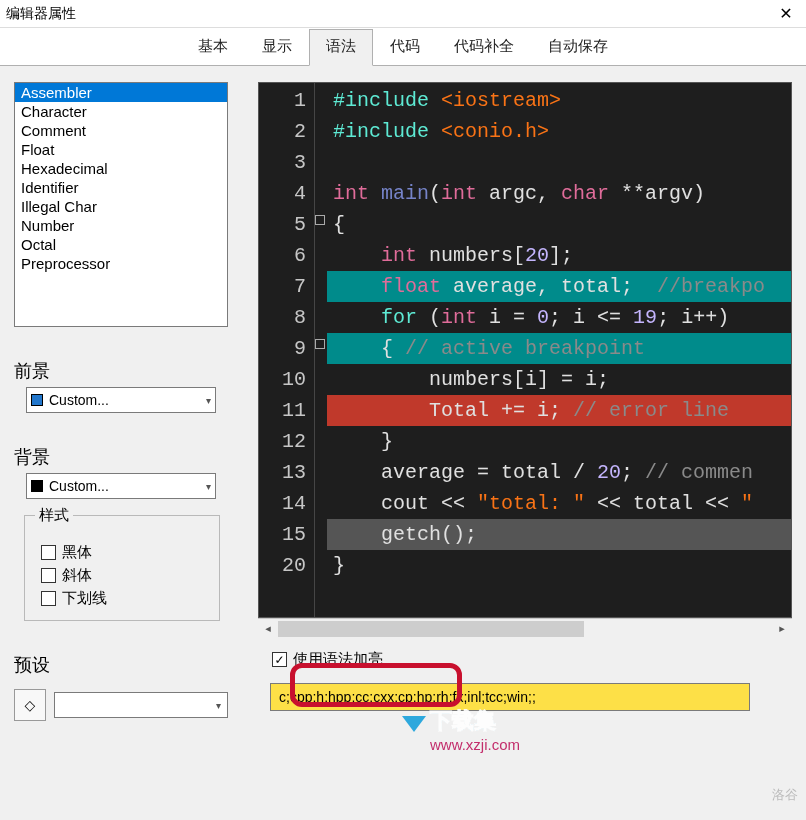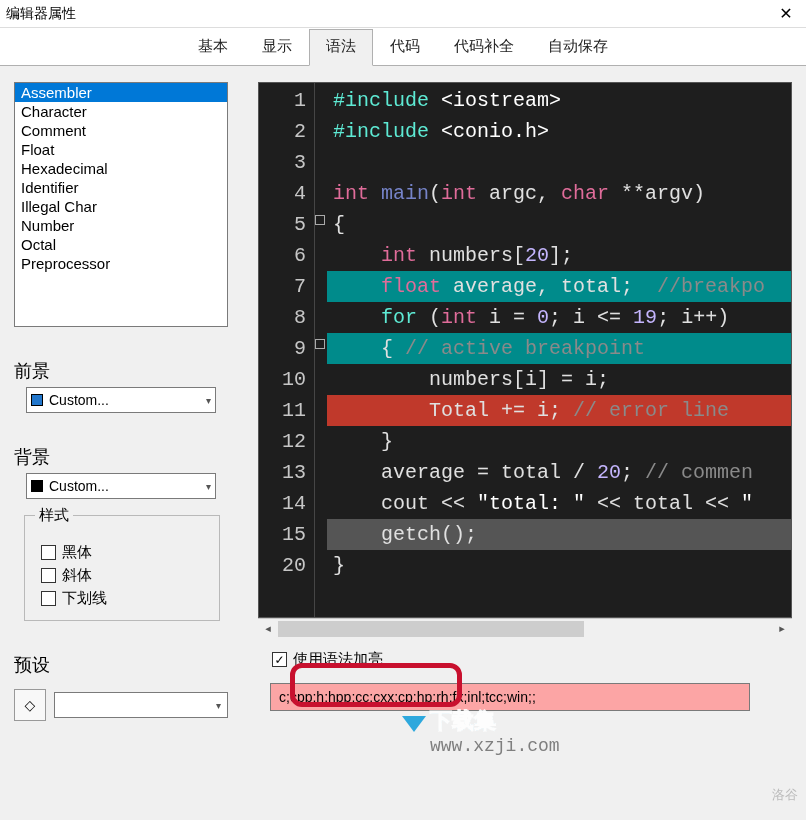--- a/index.html
+++ b/index.html
@@ -34,38 +34,38 @@
 .gutter .ln { height:31px; }
 .fold-col { width: 12px; background: #1e1e1e; flex:none; position:relative; }
 .fold-mark { position:absolute; left:0; width:10px; height:10px; border:1px solid #aaa; background:#1e1e1e; }
 .fold-mark.m1 { top: 132px; }
 .fold-mark.m2 { top: 256px; }
 .code { flex:1; color:#e0e0e0; padding-top:2px; white-space: pre; overflow:hidden; }
 .code-line { height:31px; padding-left:6px; }
 .kw { color:#5eead4; }
 .ty { color:#e06c9a; }
 .num { color:#c4b5fd; }
-.str { color:#ffffff; }
+.str { color:#f97316; }
 .fn { color:#7684c9; }
 .cm { color:#8a8a8a; }
 .id { color:#e0e0e0; }
 .bp-line { background:#008b8b; }
 .err-line { background:#c0392b; }
 .cur-line { background:#555; }
 .hscroll { height: 20px; background: #f0f0f0; border-top:1px solid #c8c8c8; display:flex; align-items:center; }
 .hs-btn { width:20px; height:20px; display:flex; align-items:center; justify-content:center; color:#555; cursor:pointer; font-size:11px;}
 .hs-track { flex:1; height:20px; background:#f0f0f0; position:relative; }
 .hs-thumb { position:absolute; left:0; top:2px; height:16px; width:62%; background:#cdcdcd; }
 .annot { position:absolute; border: 5px solid #c8102e; border-radius: 12px; top: 663px; left: 290px; width: 172px; height: 44px; pointer-events:none; }
 .below-editor { margin-top: 12px; }
 .chk-syntax { display:flex; align-items:center; gap:6px; margin-left: 14px; margin-bottom: 14px; }
-.ext-input { width: 480px; height: 28px; border:1px solid #7a7a7a; padding: 0 8px; font-size: 14px; margin-left: 12px; background:#fca5a5; }
+.ext-input { width: 480px; height: 28px; border:1px solid #7a7a7a; padding: 0 8px; font-size: 14px; margin-left: 12px; background:#fde047; }
 .watermark { position:absolute; top: 706px; left: 402px; pointer-events:none; opacity:0.9; }
 .watermark .wm-txt1 { color:#18a1db; font-size:22px; font-weight:600; -webkit-text-stroke:1px #fff; }
-.watermark .wm-txt2 { color:#737373; font-size:18px;font-family:Liberation Mono, monospace; }
+.watermark .wm-txt2 { color:#be185d; font-size:15px; }
 .wm-tri { width:0; height:0; border-left:12px solid transparent; border-right:12px solid transparent; border-top:16px solid #18a1db; display:inline-block; vertical-align:middle; margin-right:4px; }
 .footer-note { position:absolute; right:8px; bottom:16px; color:#bbb; font-size:13px; }
 </style>
 </head>
 <body>
 
 <div class="titlebar">
   <span class="title-text">编辑器属性</span>
   <div class="close-btn">
     <span>✕</span>

